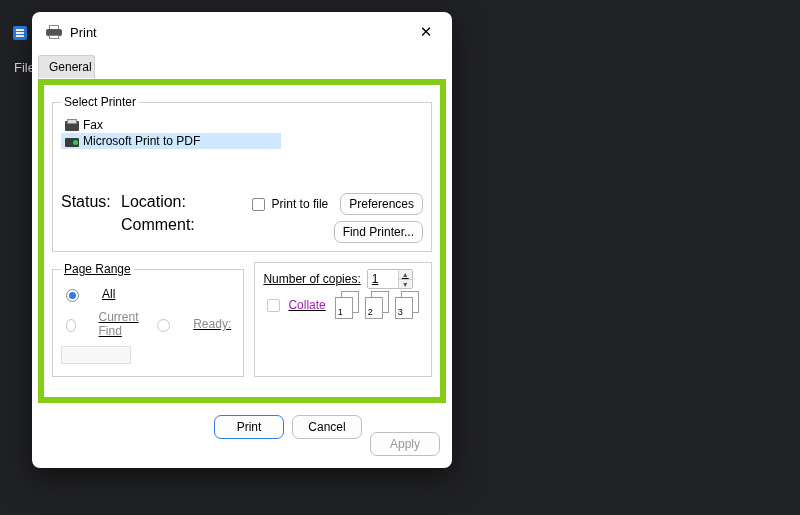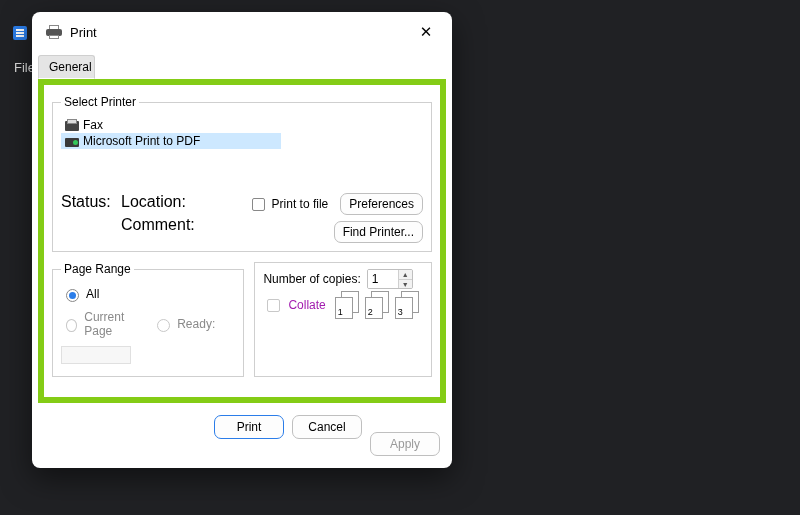--- a/index.html
+++ b/index.html
@@ -179,25 +179,25 @@
   .btn:disabled {
     color:#9a9a9a;
     cursor:default;
     margin-top:17px;
   }
   .btn.primary {
     border-color:#2b7de9;
     color:#000;
   }
 
-  .lower { display:flex; gap:10px; }
+  .lower { display:flex; gap:10px;text-decoration:underline; }
   fieldset.page-range { flex: 1 1 52%; }
   fieldset.copies { flex: 1 1 48%; }
 
-  .radio-row { display:flex; align-items:center; gap:4px; margin:4px 0; }
+  .radio-row { display:flex; align-items:center; gap:20px; margin:4px 0; }
   .radio {
     appearance:none;
     width:13px; height:13px;
     border:1px solid #888;
     border-radius:50%;
     background:#fff;
     position:relative;
     cursor:pointer;
   }
   .radio:checked::after{
@@ -334,21 +334,21 @@
     <div class="lower">
       <fieldset class="page-range">
         <legend>Page Range</legend>
         <div class="radio-row">
           <input type="radio" class="radio" name="pr" checked="" style="">
           <span>All</span>
         </div>
         <div class="pr-grid">
           <div class="radio-row">
             <input type="radio" class="radio" name="pr" disabled="" style="">
-            <span>Current Page</span>
+            <span>Current Find</span>
           </div>
           <div class="radio-row">
             <input type="radio" class="radio" name="pr" disabled="" style="">
             <span>Ready:</span>
           </div>
           <div class="radio-row">
             <input class="pages-input" disabled="" style="">
           </div>
         </div>
       </fieldset>

